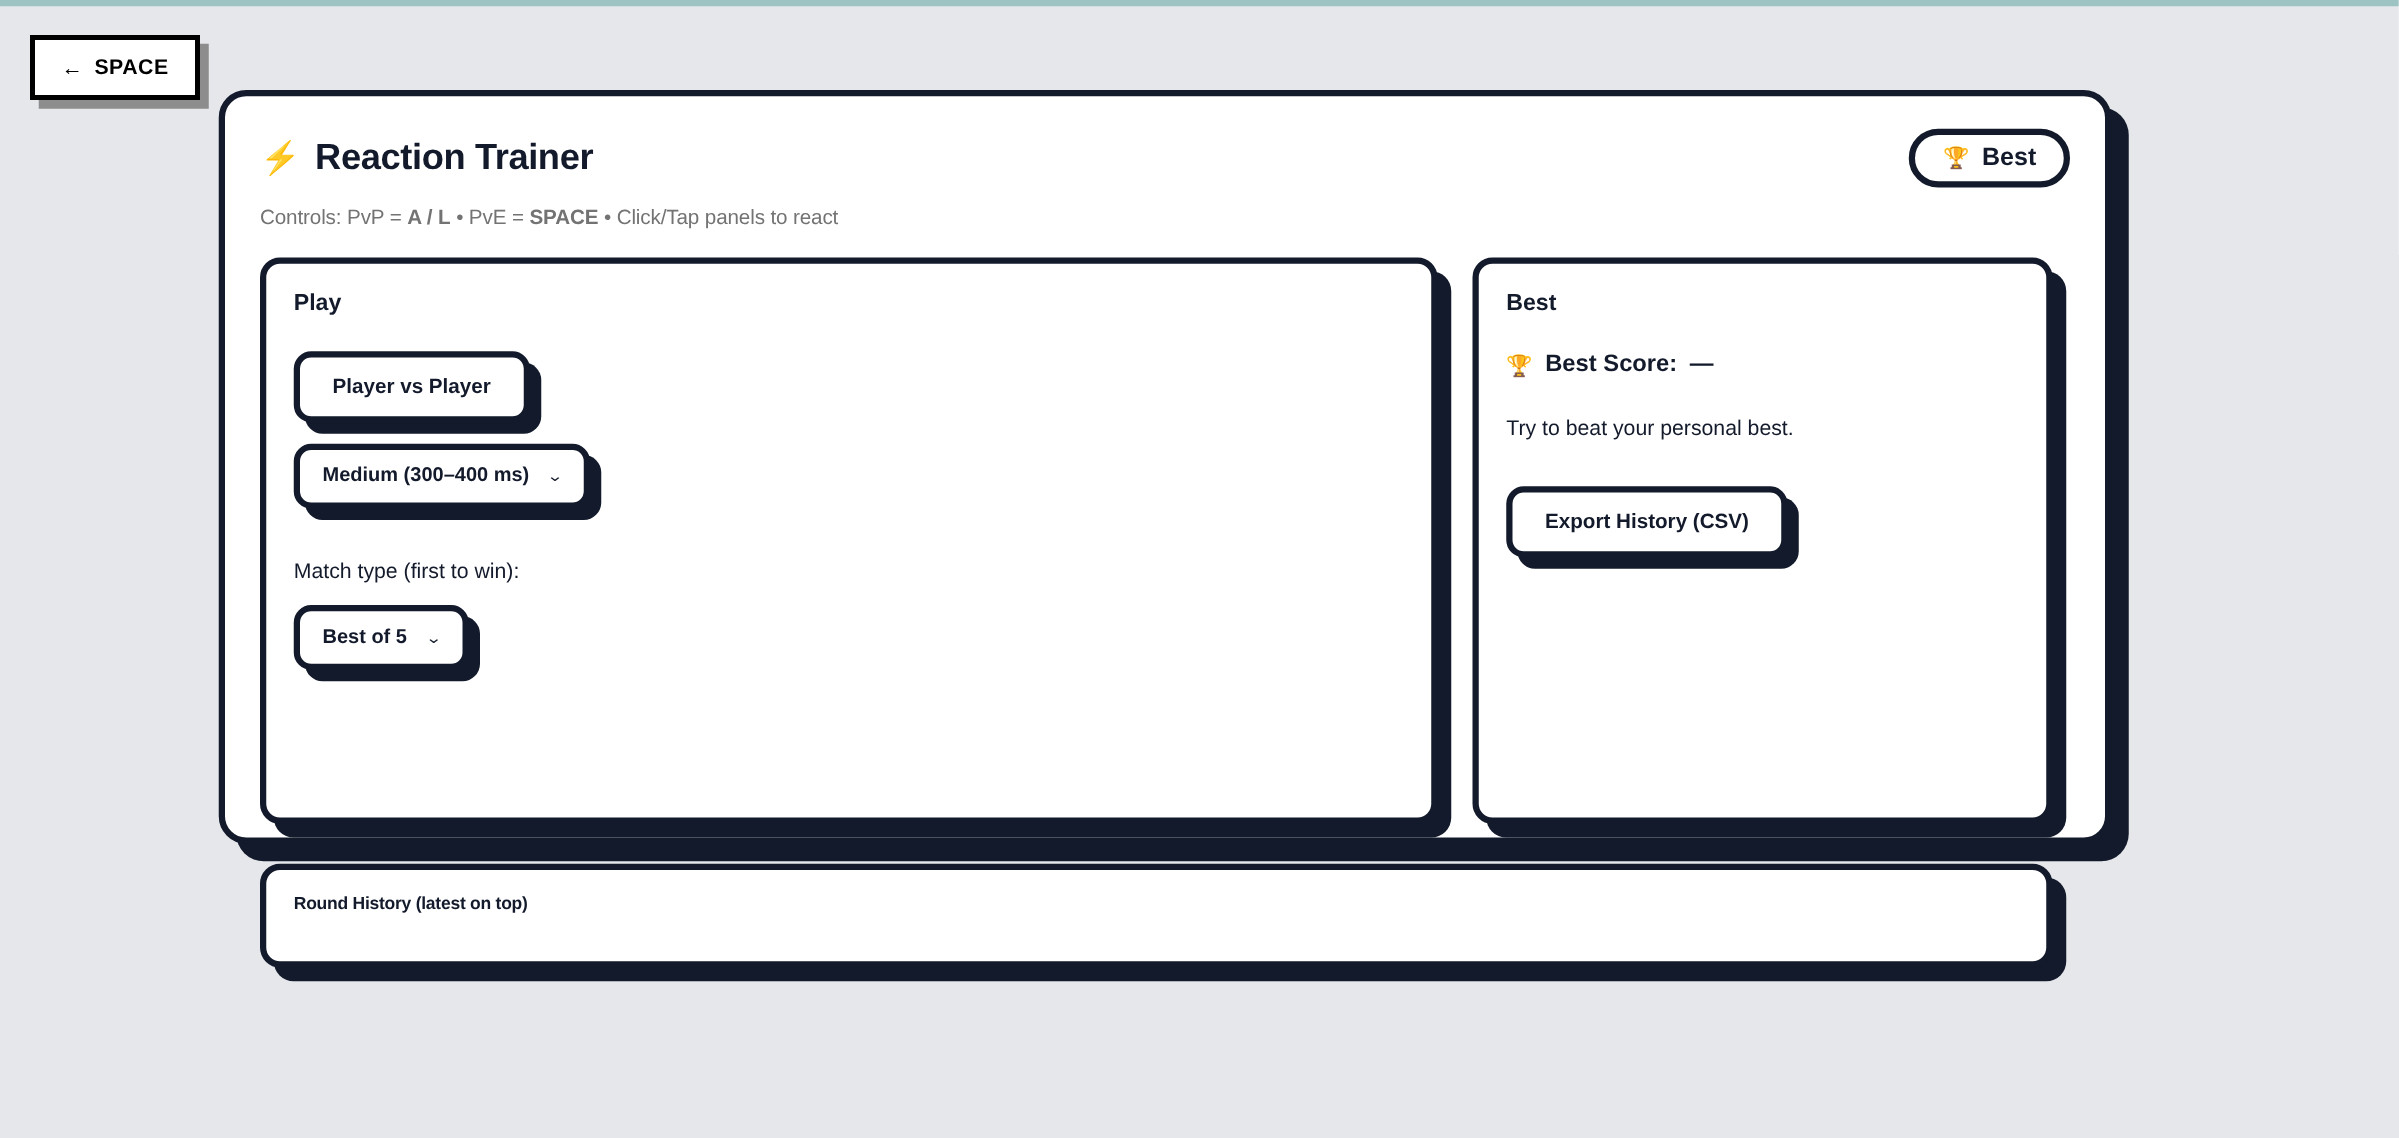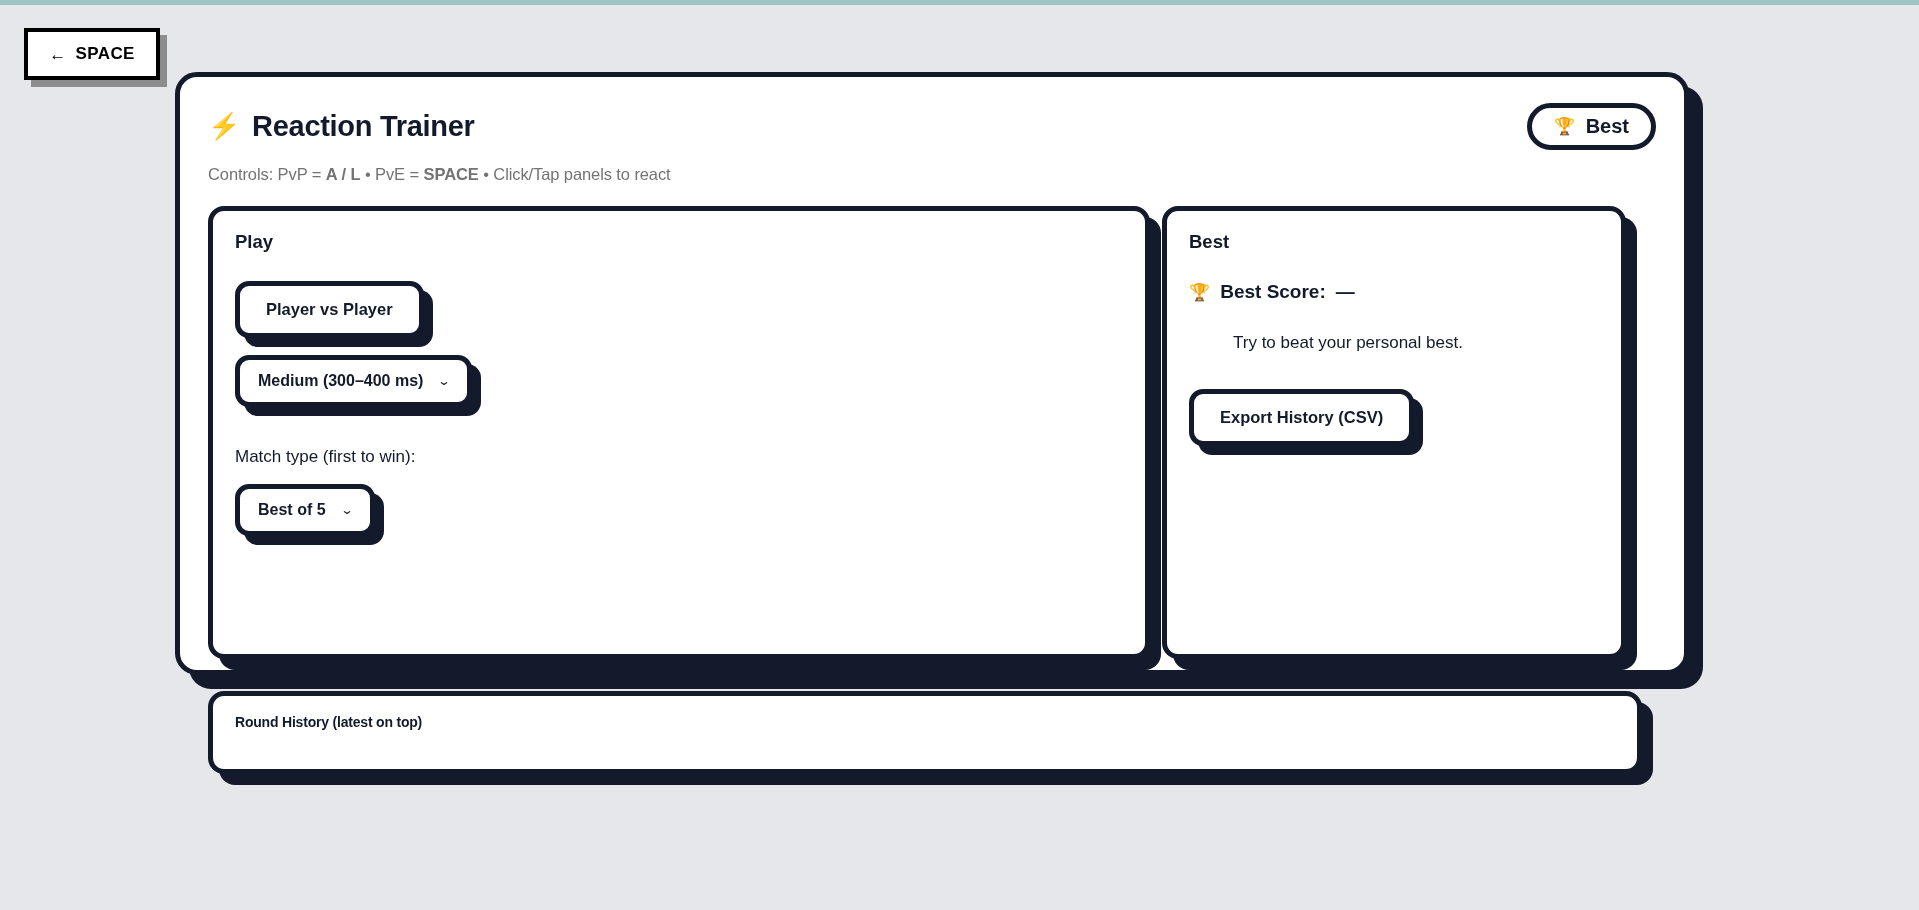--- a/index.html
+++ b/index.html
@@ -100,21 +100,21 @@
     margin-top: 16px;
     font-size: 16.5px;
     color: #737373;
     letter-spacing: -0.1px;
   }
   .controls-line b { font-weight: bold; }
 
   
   .panels-row {
     display: flex;
-    gap: 12px;
+    gap: 28px;
     margin-top: 22px;
   }
 
   .panel {
     background: #ffffff;
     border: 5px solid #131a2b;
     border-radius: 16px;
     box-shadow: 11px 11px 0 0 #131a2b;
     padding: 20px 22px;
   }
@@ -184,21 +184,20 @@
     align-items: center;
     gap: 10px;
     font-size: 19px;
     font-weight: bold;
     color: #131a2b;
   }
   .best-hint {
     margin-top: 30px;
     font-size: 17px;
     color: #131a2b;
-    margin-left: 44px;
   }
   .export-btn { margin-top: 36px; }
 
   
   .panel-history {
     margin-top: 32px;
     width: 1434px;
     height: 83px;
     padding: 18px 22px;
   }

